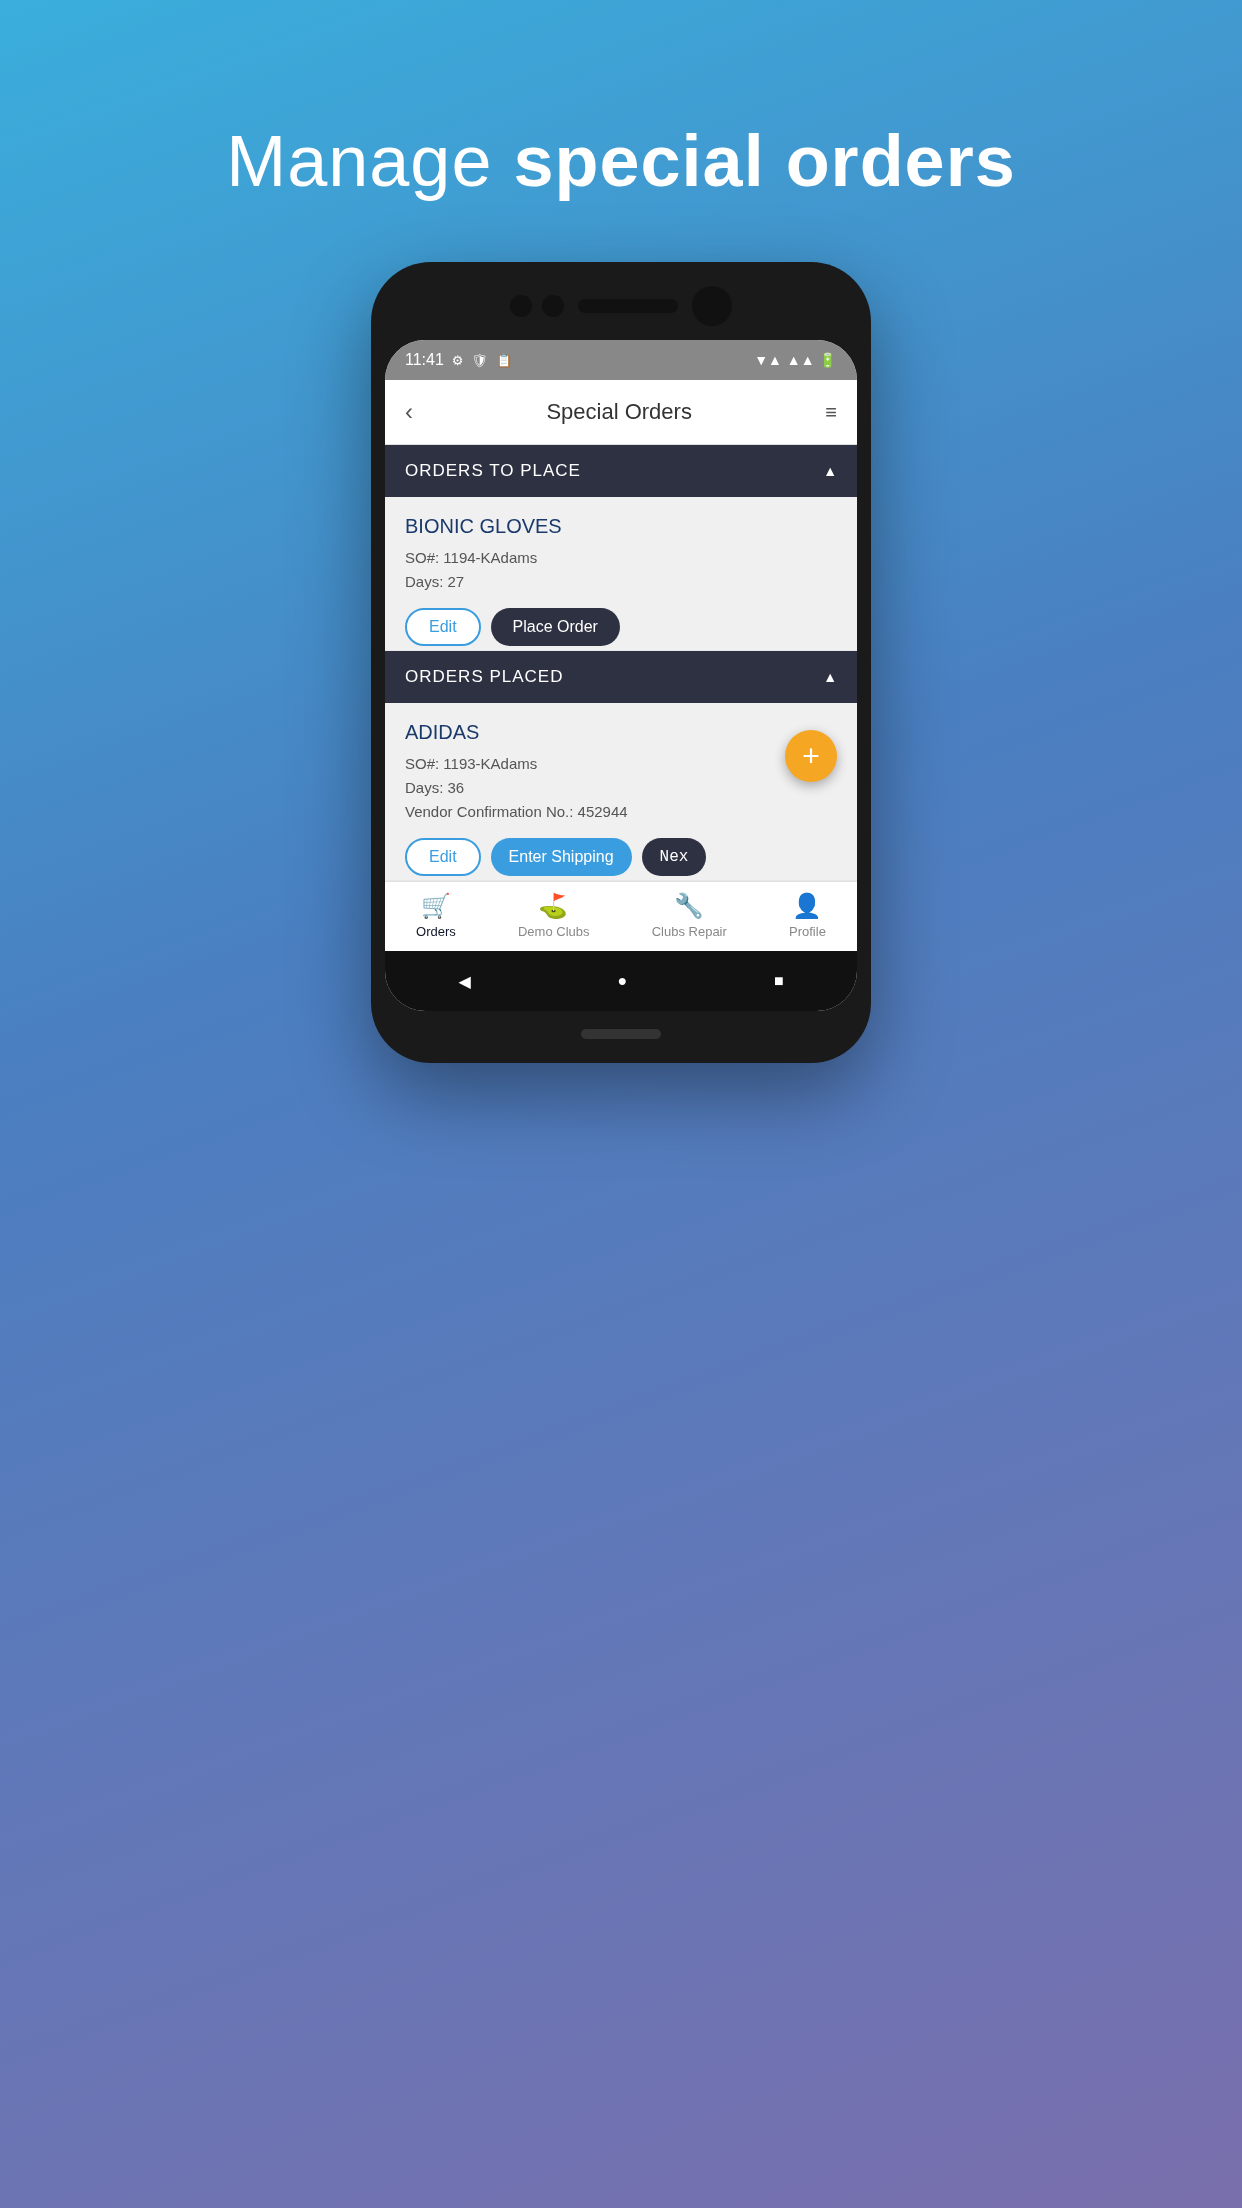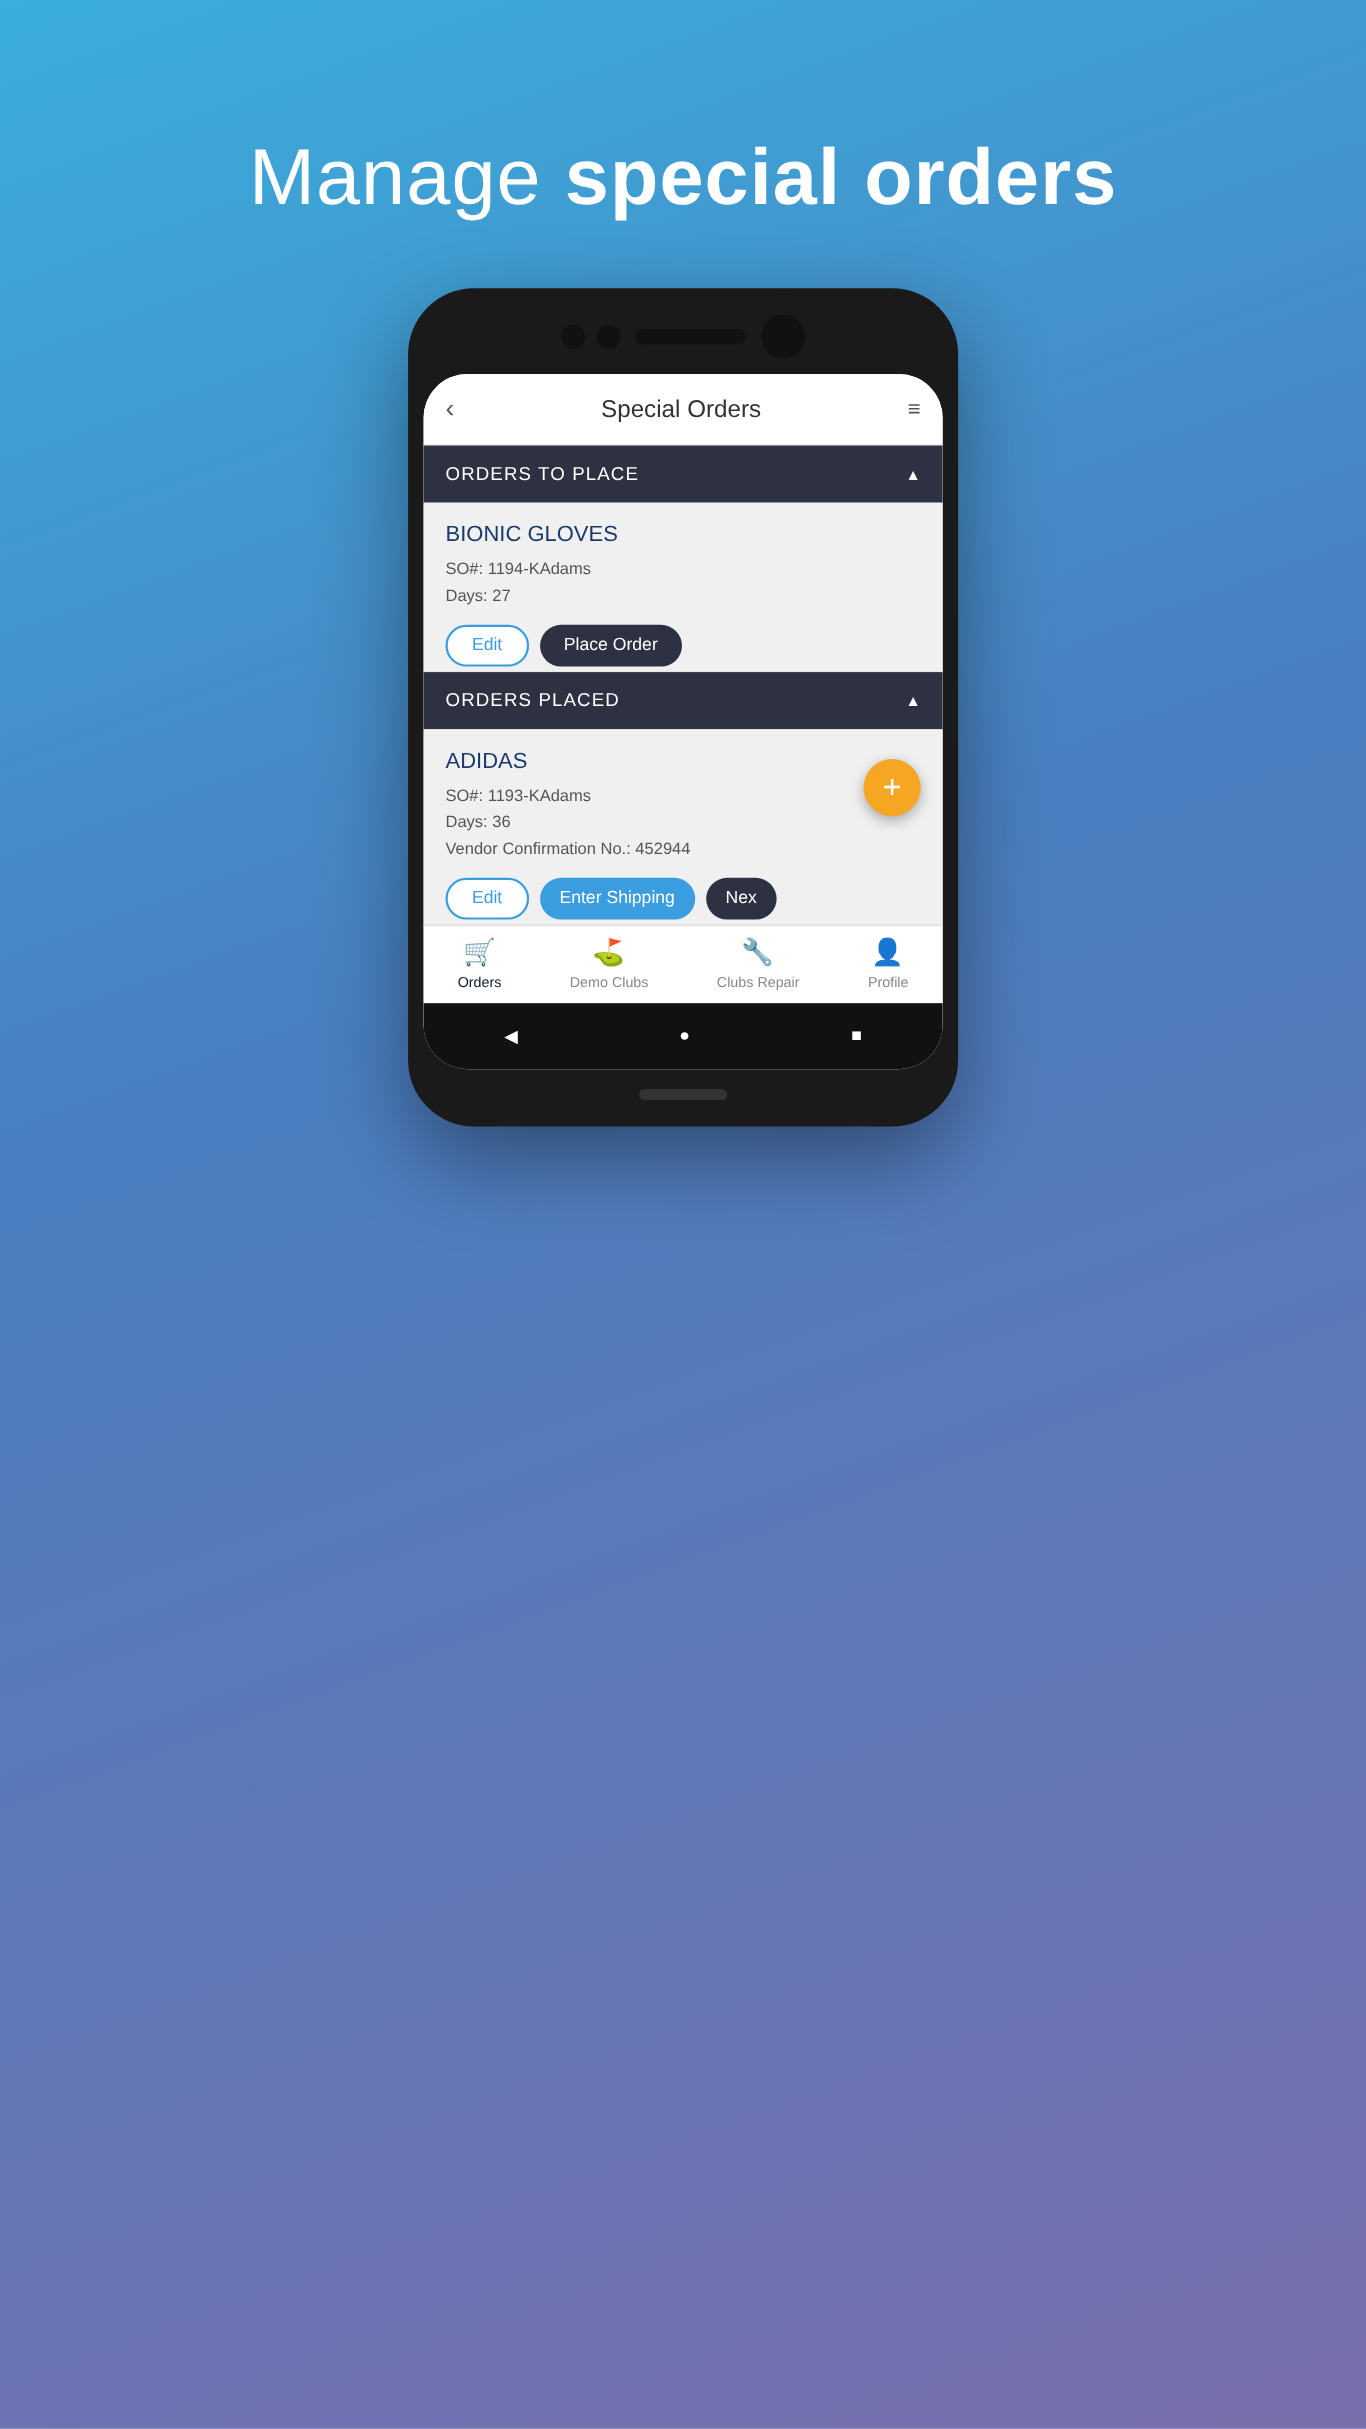--- a/index.html
+++ b/index.html
@@ -219,20 +219,21 @@
       cursor: pointer;
     }
     .btn-next {
       background: #2d3142;
       border: none;
       border-radius: 30px;
       padding: 10px 18px;
       color: white;
       font-size: 16px;
       cursor: pointer;
+      font-family: Liberation Mono, monospace;
     }
 
     
     .fab-btn {
       position: absolute;
       bottom: 98px;
       right: 20px;
       width: 52px;
       height: 52px;
       background: #f5a623;
@@ -323,20 +324,33 @@
     <div class="camera-dots">
       <div class="dot-small"></div>
       <div class="dot-small"></div>
     </div>
     <div class="speaker-bar"></div>
     <div class="camera-big"></div>
   </div>
 
   <div class="phone-screen">
 
+    <div class="status-bar">
+      <div style="display:flex;align-items:center;gap:8px;">
+        <span class="status-time">11:41</span>
+        <span style="color:white;font-size:13px;">⚙</span>
+        <span style="color:white;font-size:13px;">🛡</span>
+        <span style="color:white;font-size:13px;">📋</span>
+      </div>
+      <div class="status-right">
+        <span style="color:white;font-size:14px;">▼▲</span>
+        <span style="color:white;font-size:14px;">▲▲</span>
+        <span style="color:white;font-size:14px;">🔋</span>
+      </div>
+    </div>
 
     <div class="app-header">
       <span class="header-back">‹</span>
       <span class="header-title">Special Orders</span>
       <span class="header-menu">≡</span>
     </div>
 
 
     <div>
       <div class="section-header">

